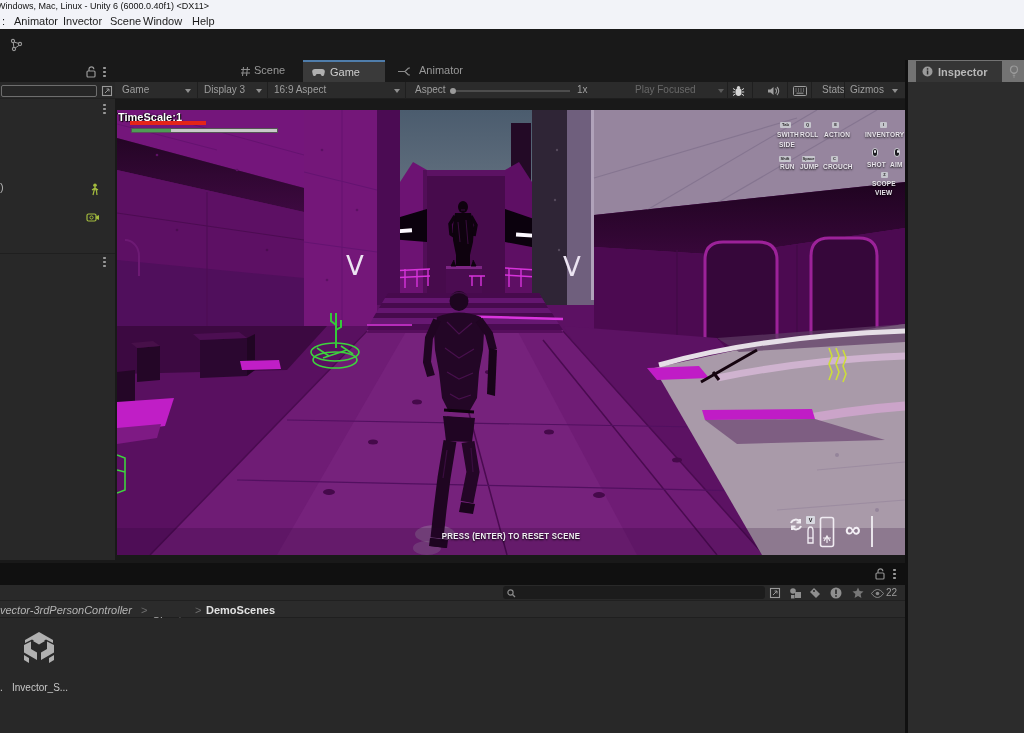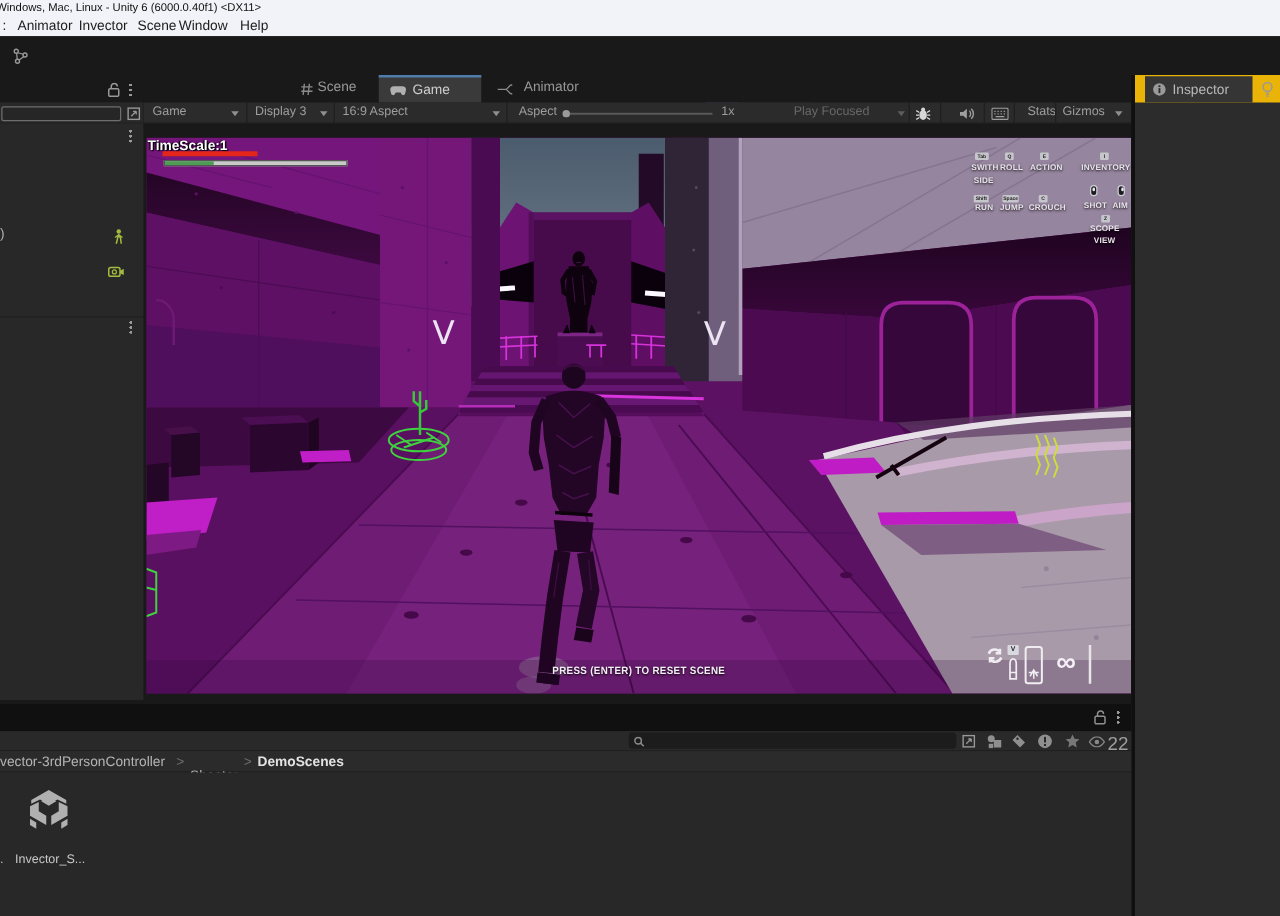--- a/index.html
+++ b/index.html
@@ -46,29 +46,29 @@
   .hud-health .fill { position:absolute; left:0; top:0; height:100%; background:#4f9c55; }
   .hint { position:absolute; font-size:6.5px; font-weight:700; color:#e9e5ec; text-shadow:0 1px 2px rgba(0,0,0,.9); letter-spacing:0.2px; }
   .keybadge { position:absolute; height:6px; background:#c5c5cc; border-radius:1px; color:#222; font-size:4px; font-weight:700; text-align:center; line-height:6px; overflow:hidden; }
   .mouseicon { position:absolute; width:6px; height:9px; border-radius:3px; background:#1b1b1f; border:1px solid #cfcfd6; }
   .mouseicon:before { content:""; position:absolute; width:2px; height:3px; background:#e6e6ec; border-radius:1px; top:0.5px; }
   .mouseicon.left:before { left:0.5px; }
   .mouseicon.right:before { right:0.5px; }
   .hud-reset { left:0; top:421px; width:788px; text-align:center; font-size:8.5px; font-weight:700; letter-spacing:0.3px; color:#f2eef4; text-shadow:0 1px 2px #000; transform:scaleX(0.92); }
 
   .inspector { left:908px; top:60px; width:116px; height:673px; background:#2c2c2c; }
-  .inspector .tabbar { position:absolute; left:0; top:0; width:116px; height:22px; background:#eab308; }
+  .inspector .tabbar { position:absolute; left:0; top:0; width:116px; height:22px; background:#737373;font-weight:bold; }
   .inspector .tab { position:absolute; left:8px; top:1px; width:86px; height:21px; background:#353535; display:flex; align-items:center; }
 
   .bottompanel { left:0; top:563px; width:905px; height:170px; background:#282828; }
   .bp-strip { position:absolute; left:0; top:0; width:905px; height:22px; background:#101010; }
   .bp-toolbar { position:absolute; left:0; top:22px; width:905px; height:16px; background:#292929; border-bottom:1px solid #202020; }
   .bp-search { position:absolute; left:503px; top:1px; width:262px; height:13px; background:#1c1c1c; border-radius:3px; }
   .bp-crumbs { position:absolute; left:0; top:38px; width:905px; height:17px; background:#2b2b2b; border-bottom:1px solid #1f1f1f; font-size:11px; }
-  .crumb { color:#b4b4b4; } .crumb-sep { color:#6e6e6e; } .crumb-last { color:#e2e2e2; font-weight:700; }
+  .crumb { color:#b4b4b4;font-style:italic; } .crumb-sep { color:#6e6e6e; } .crumb-last { color:#e2e2e2; font-weight:700; }
   .bp-content { position:absolute; left:0; top:55px; width:905px; height:115px; background:#282828; }
   .asset-label { position:absolute; font-size:10px; color:#c8c8c8; }
 
   .vdiv { background:#101010; }
   svg { display:block; }
 </style>
 </head>
 <body>
 <div id="app">
 
@@ -511,21 +511,21 @@
       <rect x="5.2" y="2.5" width="1.6" height="4.5" fill="#292929"></rect>
       <rect x="5.2" y="8.2" width="1.6" height="1.6" fill="#292929"></rect>
     </svg>
     <svg class="abs" style="left:852px;top:2px" width="12" height="12" viewBox="0 0 12 12">
       <path d="M6,0.5 L7.6,4 L11.5,4.4 L8.6,7 L9.4,11 L6,9 L2.6,11 L3.4,7 L0.5,4.4 L4.4,4 Z" fill="#777"></path>
     </svg>
     <svg class="abs" style="left:871px;top:3.5px" width="13" height="9" viewBox="0 0 13 9">
       <path d="M0.5,4.5 C2.5,1.5 5,0.5 6.5,0.5 C8,0.5 10.5,1.5 12.5,4.5 C10.5,7.5 8,8.5 6.5,8.5 C5,8.5 2.5,7.5 0.5,4.5 Z" fill="none" stroke="#888" stroke-width="1"></path>
       <circle cx="6.5" cy="4.5" r="1.8" fill="#888"></circle>
     </svg>
-    <span class="abs" style="left:886px;top:2px;font-size:15px;color:#9e9e9e">22</span>
+    <span class="abs" style="left:886px;top:2px;font-size:10px;color:#9e9e9e">22</span>
   </div>
   <div class="bp-crumbs">
     <span class="abs crumb" style="left:0;top:3px">vector-3rdPersonController</span>
     <span class="abs crumb-sep" style="left:141px;top:3px">&gt;</span>
     <span class="abs crumb" style="left:152px;top:14px">Shooter</span>
     <span class="abs crumb-sep" style="left:195px;top:3px">&gt;</span>
     <span class="abs crumb-last" style="left:206px;top:3px">DemoScenes</span>
   </div>
   <div class="bp-content">
     <svg class="abs" style="left:18px;top:10px" width="42" height="42" viewBox="0 0 42 42">

